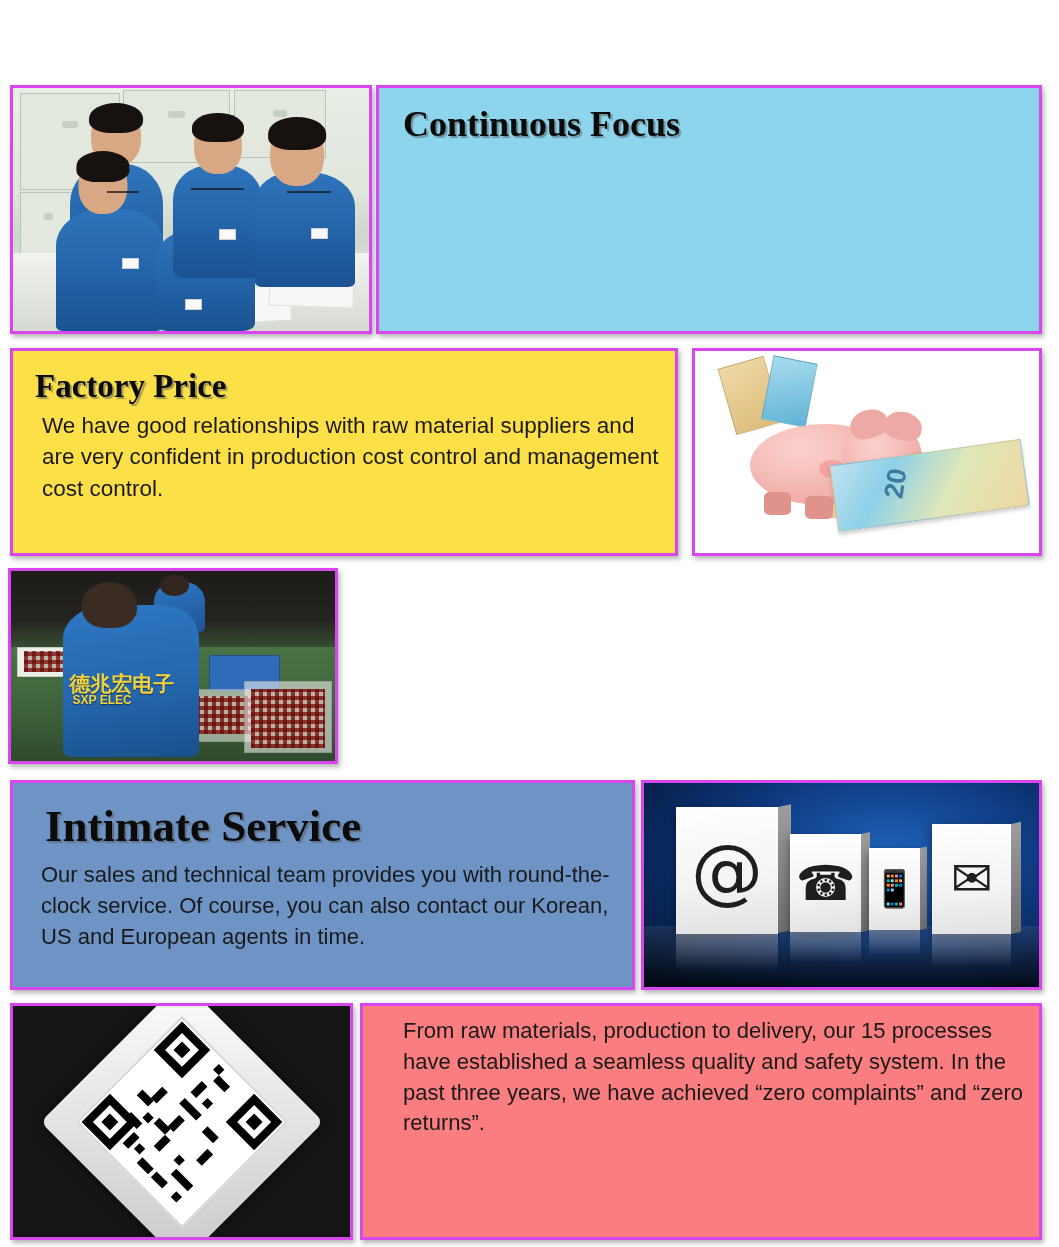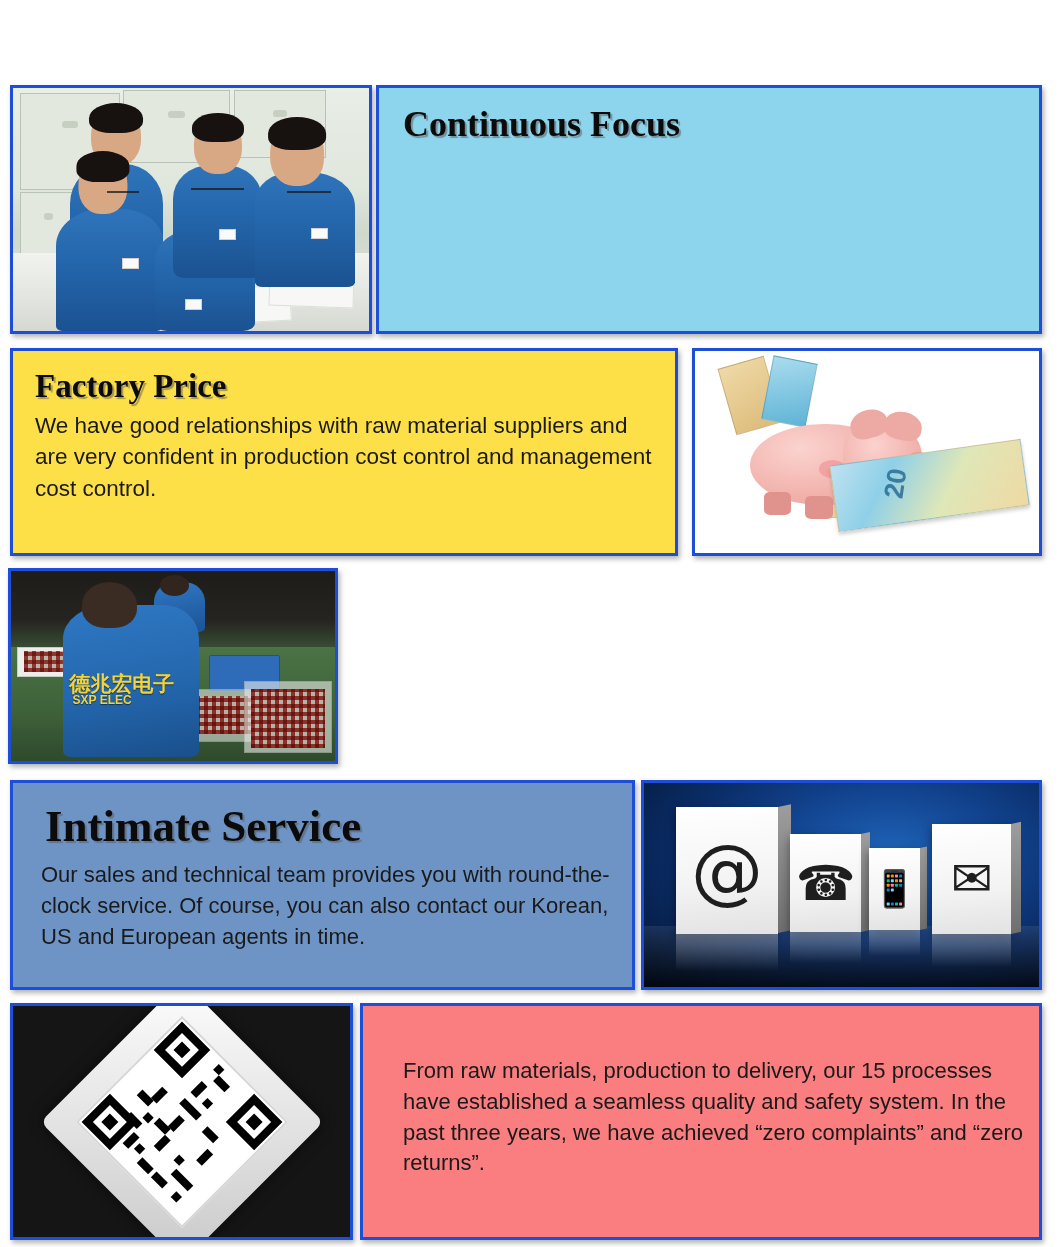--- a/index.html
+++ b/index.html
@@ -21,21 +21,21 @@
     text-shadow:
        1px  1px 0 #cfe4f5, 2px 2px 0 #cfe4f5,
        3px  3px 0 #d9eaf8, -1px -1px 0 #bcd9ef,
        4px  4px 2px rgba(150,190,225,.55);
     white-space: nowrap;
   }
 
   
   .panel, .photo {
     position: absolute;
-    border: 3px solid #1d4ed8;
+    border: 3px solid #d946ef;
     box-shadow: 2px 3px 5px rgba(0,0,0,.30);
     overflow: hidden;
   }
   .panel { padding: 10px 16px 10px 18px; }
 
   .p-head {
     font-family: "Liberation Serif", serif;
     font-weight: bold;
     color: #0b0b0b;
     text-shadow: 2px 2px 1px rgba(90,90,90,.55);
@@ -49,36 +49,36 @@
   }
 
   
   #panel-focus { left: 376px; top: 85px; width: 666px; height: 249px; background: #8DD5EC; }
   #panel-focus .p-head { font-size: 36px; margin: 8px 0 6px 6px; }
   #panel-focus .p-body { font-size: 22.5px; margin-left: 6px; }
 
   
   #panel-price { left: 10px; top: 348px; width: 668px; height: 208px; background: #fde047; }
   #panel-price .p-head { font-size: 33px; margin: 8px 0 6px 4px; }
-  #panel-price .p-body { font-size: 22.5px; margin-left: 4px; }
+  #panel-price .p-body { font-size: 22.5px; margin-left: 11px; }
 
   
   #panel-rd { left: 342px; top: 568px; width: 700px; height: 196px; background: #FCC61E; }
   #panel-rd .p-head { font-size: 35px; margin: 5px 0 6px 4px; }
   #panel-rd .p-body { font-size: 22px; margin-left: 4px; }
 
   
   #panel-service { left: 10px; top: 780px; width: 625px; height: 210px; background: #6E94C6; }
   #panel-service .p-head { font-size: 45px; margin: 10px 0 10px 14px; }
   #panel-service .p-body { font-size: 22px; margin-left: 10px; }
 
   
   #panel-trace { left: 360px; top: 1003px; width: 682px; height: 237px; background: #FA7D7F; }
   #panel-trace .p-head { font-size: 34px; margin: 12px 0 10px 22px; }
-  #panel-trace .p-body { font-size: 22px; margin-left: 22px; margin-top: 40px; }
+  #panel-trace .p-body { font-size: 22px; margin-left: 22px; }
 
   
   #photo-team     { left: 10px;  top: 85px;   width: 362px; height: 249px; background:#cdd4cd; }
   #photo-piggy    { left: 692px; top: 348px;  width: 350px; height: 208px; background:#ffffff; }
   #photo-line     { left: 8px;   top: 568px;  width: 330px; height: 196px; background:#2d4a2f; }
   #photo-contact  { left: 641px; top: 780px;  width: 401px; height: 210px; background:#062a55; }
   #photo-qr       { left: 10px;  top: 1003px; width: 343px; height: 237px; background:#151515; }
 
   .ph { position:absolute; }
 

